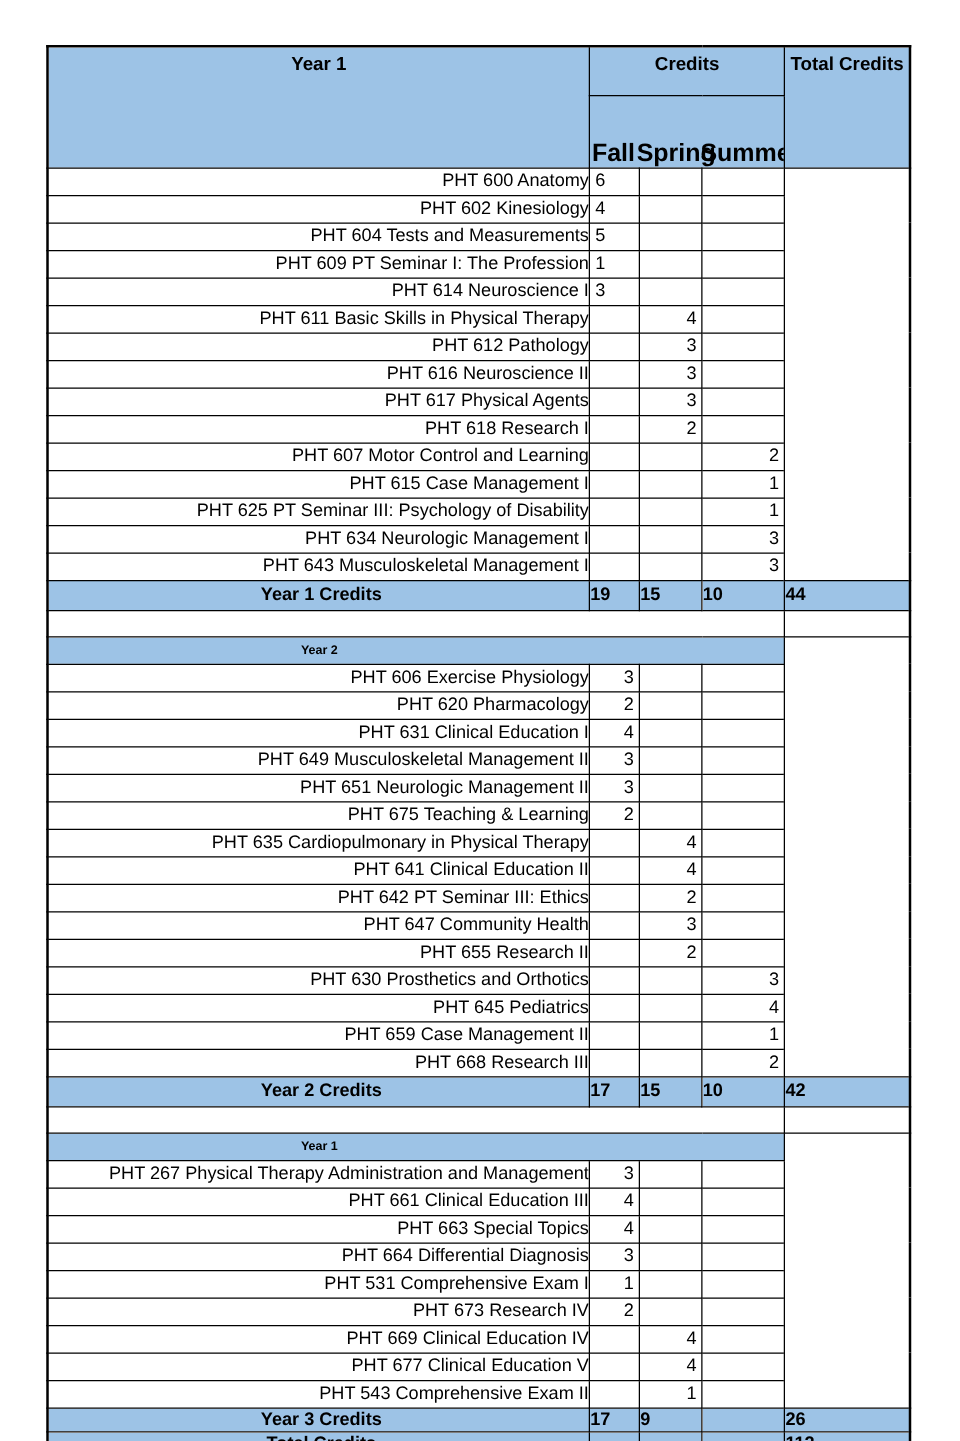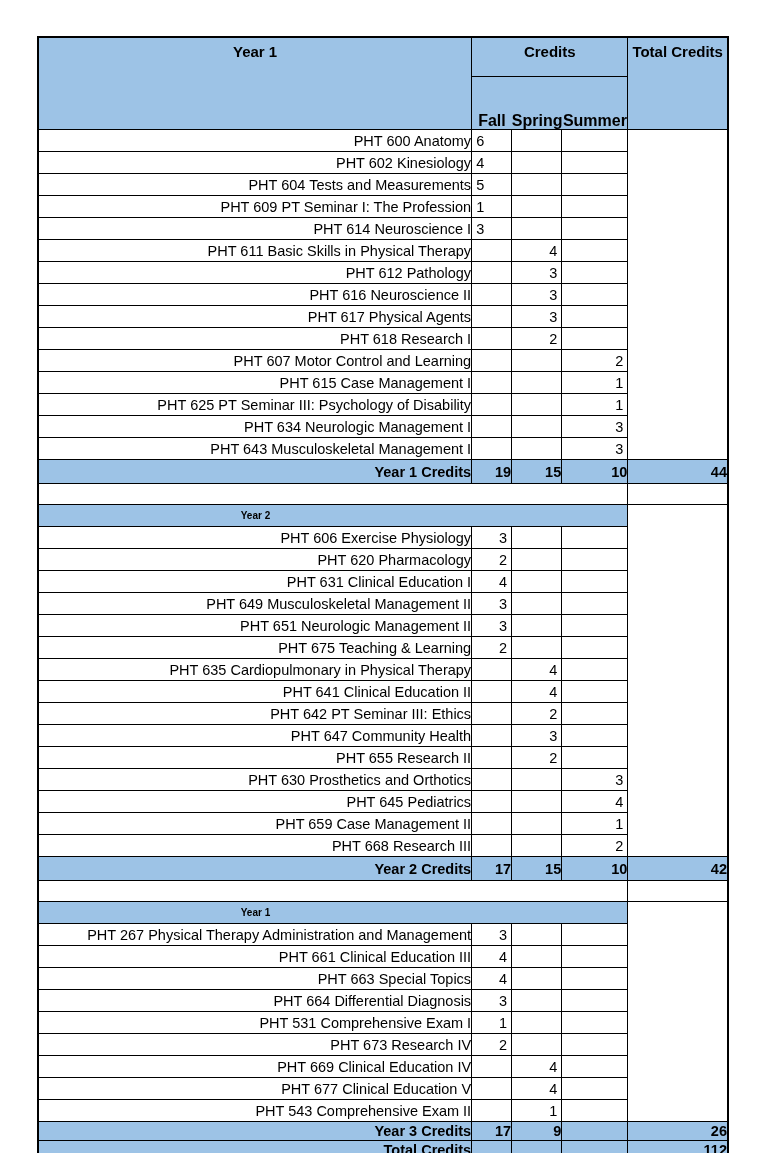--- a/index.html
+++ b/index.html
@@ -41,21 +41,21 @@
   .hcell {
     background: var(--header-fill, #9DC3E6);
     font-weight: bold;
     text-align: center;
     font-size: 15px;
   }
   .year-cell, .totalcredits-cell { vertical-align: top; padding-top: 6px; }
   .credits-cell { vertical-align: top; padding-top: 6px; }
   .terms-cell { padding: 0; }
   .terms-flex { display: flex; align-items: center; height: 100%; }
-  .terms-flex .term { display: inline-block; text-align: center; font-weight: bold; font-size: 16px; margin-top: 35px; }
+  .terms-flex .term { display: inline-block; text-align: center; font-weight: bold; font-size: 20px; margin-top: 35px; }
   .t-fall   { width: 41px; }
   .t-spring { width: 51px; }
   .t-summer { width: 67px; }
 
   
   tr.course-row { height: 22px; }
   td.course-name { text-align: right; padding-left: 4px; }
   td.num-left  { text-align: left;  padding-left: 4px; }
   td.num-right { text-align: right; padding-right: 4px; }
   td.total-merged { background: #ffffff; }
@@ -75,22 +75,22 @@
   tr.gap-row { height: 21px; }
   tr.gap-row td { background: #ffffff; }
 
   
   tr.credits-row { height: 24px; }
   tr.credits-row.small { height: 19px; }
   tr.credits-row td {
     background: var(--header-fill, #9DC3E6);
     font-weight: bold;
   }
-  td.credits-label { text-align: right; padding-left: 4px; }
-  td.num-center { text-align: right; }
+  td.credits-label { text-align: center; padding-left: 4px; }
+  td.num-center { text-align: left; }
 </style>
 </head>
 <body style="background: rgb(255, 255, 255);">
 
 <div class="canvas">
   <table class="curriculum">
     <colgroup>
       <col class="c-course">
       <col class="c-fall">
       <col class="c-spring">

